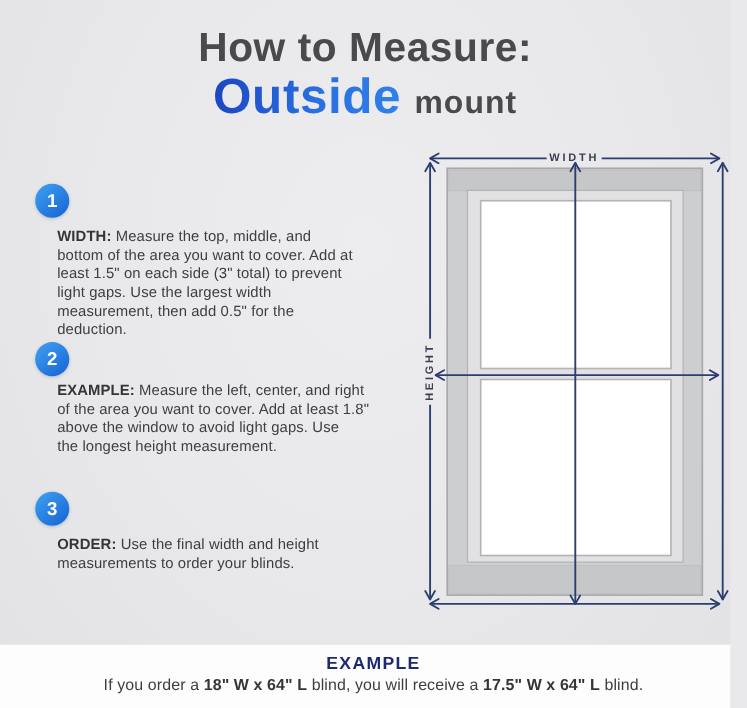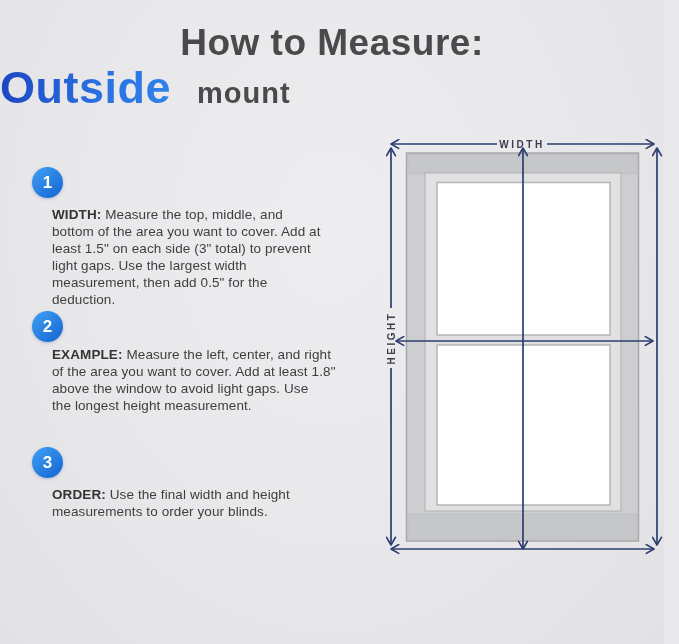--- a/index.html
+++ b/index.html
@@ -6,21 +6,21 @@
   .page {
     position:relative; width:664px; height:644px; overflow:hidden;
     background: radial-gradient(ellipse at 50% 35%, #ededef 0%, #e8e8ea 55%, #e2e2e4 100%);
     font-family:"Liberation Sans", sans-serif;
     color:#3e3e40;
   }
 
   
   .title-block { position:absolute; top:22px; left:0; width:100%; text-align:center; }
   .title-line1 { font-size:37px; line-height:42px; font-weight:700; color:#4a4a4c; letter-spacing:0.5px; }
-  .title-line2 { display:flex; justify-content:flex-start; align-items:baseline; gap:26px; margin-top:0px; }
+  .title-line2 { display:flex; justify-content:center; align-items:baseline; gap:12px; margin-top:0px; }
   .title-highlight {
     font-size:45px; line-height:48px; font-weight:800; letter-spacing:0.5px;
     background:linear-gradient(95deg,#1c45c2 0%, #2a6fe0 55%, #2f82ea 100%);
     -webkit-background-clip:text; background-clip:text;
     color:#2563d6; -webkit-text-fill-color:transparent;
   }
   .title-suffix { font-size:29px; font-weight:700; color:#4a4a4c; letter-spacing:1px; }
 
   
   .step-circle {
@@ -123,14 +123,18 @@
       <line x1="282" y1="18" x2="282" y2="415" marker-start="url(#ah)" marker-end="url(#ah)"></line>
       <line x1="16" y1="419" x2="279" y2="419" marker-start="url(#ah)" marker-end="url(#ah)"></line>
       <line x1="148" y1="18" x2="148" y2="419" marker-start="url(#ah)" marker-end="url(#ah)"></line>
       <line x1="21" y1="211" x2="278" y2="211" marker-start="url(#ah)" marker-end="url(#ah)"></line>
     </g>
 
     <text x="147" y="14" text-anchor="middle" dominant-baseline="central" class="dim-label">WIDTH</text>
     <text x="16" y="208" text-anchor="middle" dominant-baseline="central" transform="rotate(-90 16 208)" class="dim-label">HEIGHT</text>
   </svg>
 
+  <div class="footer">
+    <div class="footer-heading">EXAMPLE</div>
+    <div class="footer-text"><span>If you order a </span><b>18" W x 64" L</b><span> blind, you will receive a </span><b>17.5" W x 64" L</b><span> blind.</span></div>
+  </div>
 
 </div>
 
 </body></html>

